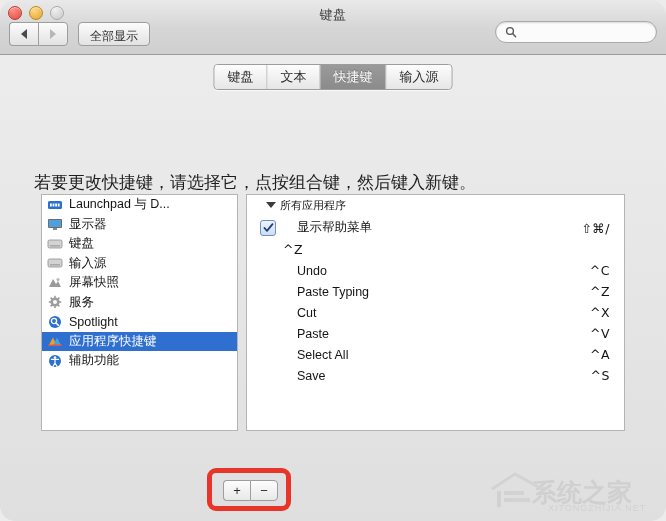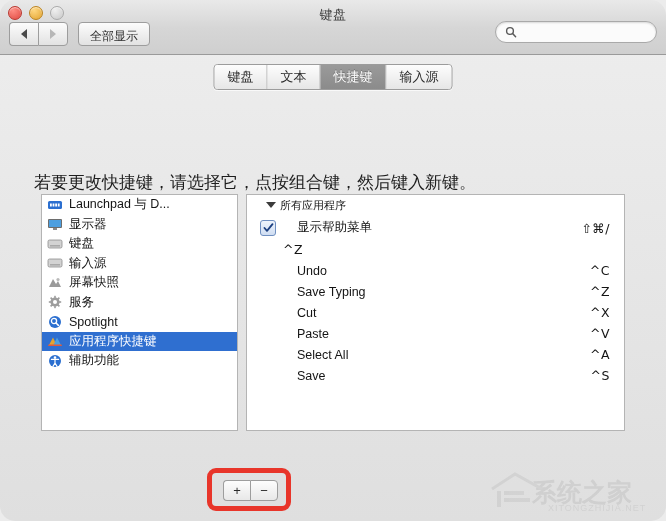--- a/index.html
+++ b/index.html
@@ -334,21 +334,21 @@
               <span class="cbcell"></span>
               <span class="ikey">^Z</span>
             </div>
             <div class="itemrow">
               <span class="cbcell"></span>
               <span class="iname">Undo</span>
               <span class="ikey">^C</span>
             </div>
             <div class="itemrow">
               <span class="cbcell"></span>
-              <span class="iname">Save Typing</span>
+              <span class="iname">Paste Typing</span>
               <span class="ikey">^Z</span>
             </div>
             <div class="itemrow">
               <span class="cbcell"></span>
               <span class="iname">Cut</span>
               <span class="ikey">^X</span>
             </div>
             <div class="itemrow">
               <span class="cbcell"></span>
               <span class="iname">Paste</span>

